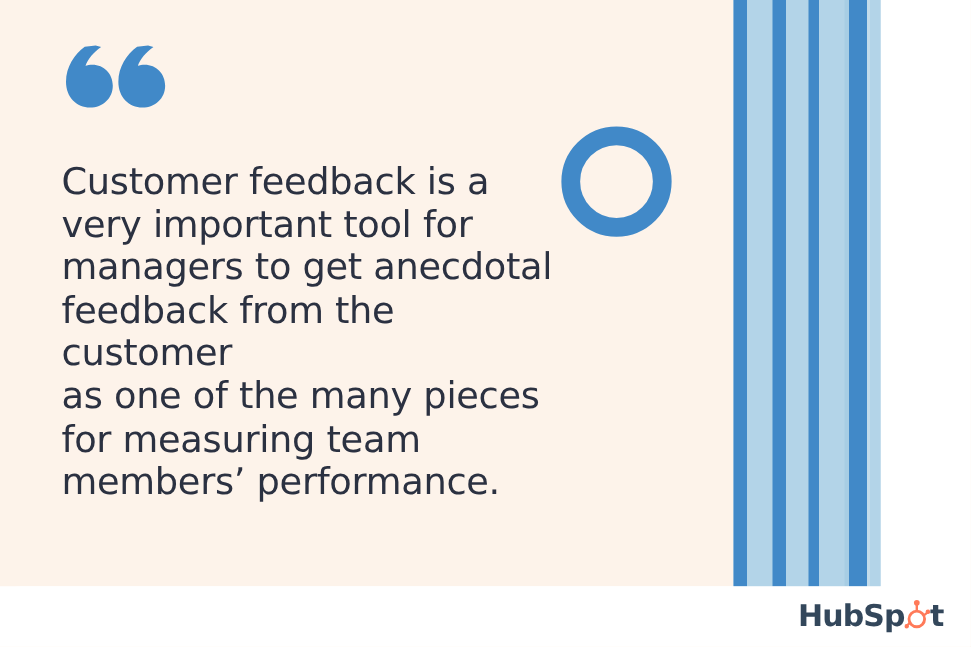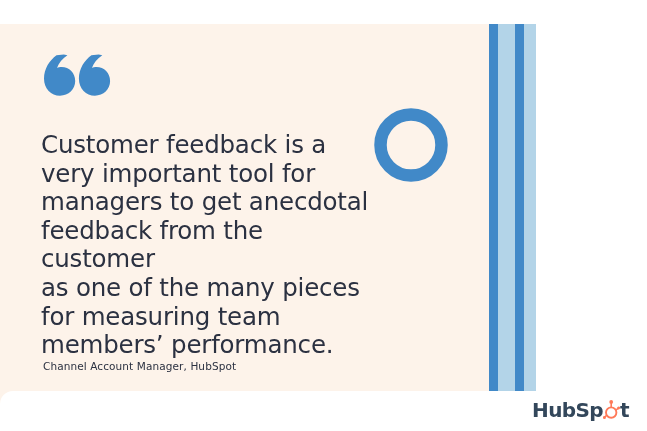--- a/index.html
+++ b/index.html
@@ -19,24 +19,23 @@
     height: 431px;
     background: #ffffff;
     overflow: hidden;
   }
 
   
   #band {
     position: absolute;
     left: 0;
     top: 0;
-    width: 536px;
+    width: 587px;
     height: 391px;
     overflow: hidden;
-    margin-top: 24px;
   }
 
   #cream-panel {
     position: absolute;
     left: 0;
     top: 0;
     width: 489px;
     height: 391px;
     background: #fdf3ea;
   }
@@ -182,21 +181,20 @@
 
     <div id="quote-text">Customer feedback is a
 very important tool for
 managers to get anecdotal
 feedback from the customer
 as one of the many pieces
 for measuring team
 members’ performance.</div>
 
     <div id="attribution">
-      <div id="author-role">Channel Account Manager, HubSpot</div>
     </div>
 
   </div>
 
   <div id="footer">
     <div id="hubspot-logo">
       <span class="logo-word">HubSp</span>
       <span id="logo-sprocket">
         <svg viewBox="0 0 17 20" width="17" height="20" aria-hidden="true">
           <circle cx="8.2" cy="12.6" r="5.2" fill="none" stroke="#ff7a59" stroke-width="1.9"></circle>

